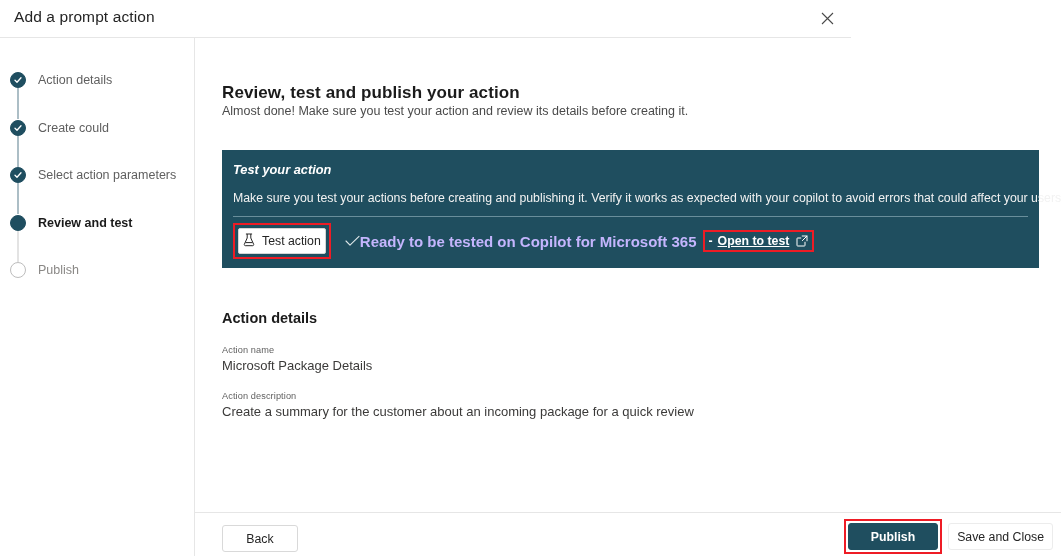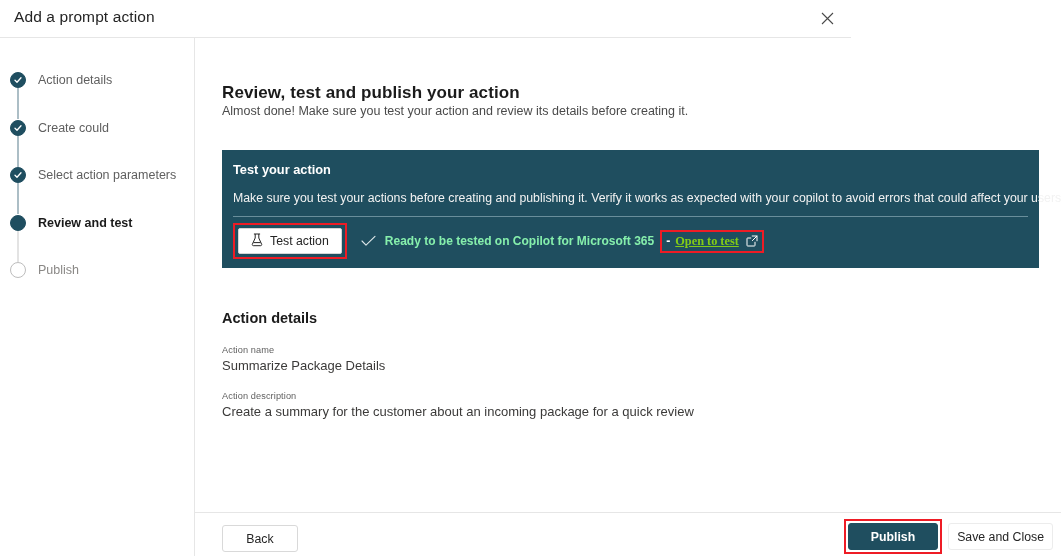--- a/index.html
+++ b/index.html
@@ -175,20 +175,21 @@
     color: #ffffff;
     box-sizing: border-box;
   }
   .banner-title {
     position: absolute;
     left: 11px;
     top: 12px;
     font-size: 12.8px;
     font-weight: bold;
     color: #ffffff;
+    font-style: italic;
   }
   .banner-text {
     position: absolute;
     left: 11px;
     top: 41px;
     font-size: 12.3px;
     color: #f2f2f2;
     white-space: nowrap;
   }
   .banner-divider {
@@ -211,65 +212,63 @@
     border: 2px solid #ee1c25;
     padding: 3px;
     display: inline-flex;
     box-sizing: border-box;
   }
   .test-action-button {
     background: #ffffff;
     border: 1px solid #d6d6d6;
     border-radius: 2px;
     height: 26px;
-    padding: 0 12px;
+    padding: 0 4px;
     display: inline-flex;
     align-items: center;
     gap: 7px;
     cursor: pointer;
     font-family: "Liberation Sans", sans-serif;
   }
   .test-action-label {
     font-size: 12.3px;
     color: #252525;
   }
   .ready-check {
     margin-left: 14px;
     display: inline-flex;
     align-items: center;
   }
   .ready-text {
-    margin-left: 9px;
-    font-size: 12px;
-    font-weight: bold;
-    color: #86efac;
+    font-size: 15px;
+    font-weight: bold;
+    color: #c4b5fd;
     white-space: nowrap;
   }
   .open-test-highlight {
     margin-left: 6px;
     border: 2px solid #ee1c25;
     padding: 2px 4px;
     display: inline-flex;
     align-items: center;
     box-sizing: border-box;
   }
   .dash-text {
     font-size: 12.3px;
     font-weight: bold;
     color: #ffffff;
     margin-right: 5px;
   }
   .open-test-link {
     font-size: 12.3px;
     font-weight: bold;
-    color: #84cc16;
+    color: #ffffff;
     text-decoration: underline;
     cursor: pointer;
     white-space: nowrap;
-    font-family: Liberation Serif, serif;
   }
   .open-ext-icon {
     margin-left: 7px;
     display: inline-flex;
     align-items: center;
   }
 
   
   .details-title {
     position: absolute;
@@ -482,21 +481,21 @@
             </span>
           </div>
 
         </div>
       </div>
 
       <div class="details-title">Action details</div>
 
       <div class="field field-name">
         <div class="field-label">Action name</div>
-        <div class="field-value">Summarize Package Details</div>
+        <div class="field-value">Microsoft Package Details</div>
       </div>
 
       <div class="field field-desc">
         <div class="field-label">Action description</div>
         <div class="field-value">Create a summary for the customer about an incoming package for a quick review</div>
       </div>
 
     </div>
   </div>
 </div>

